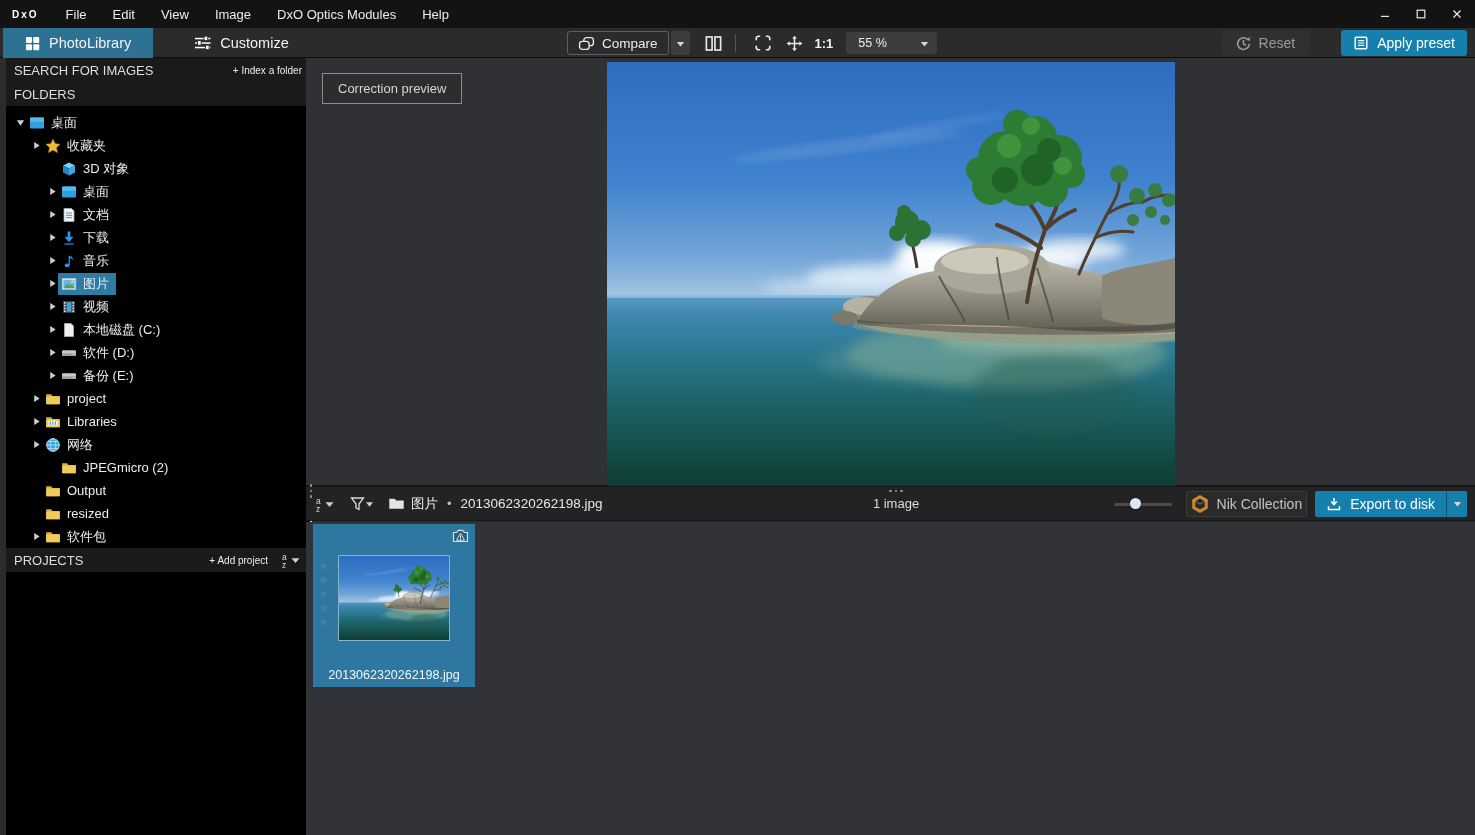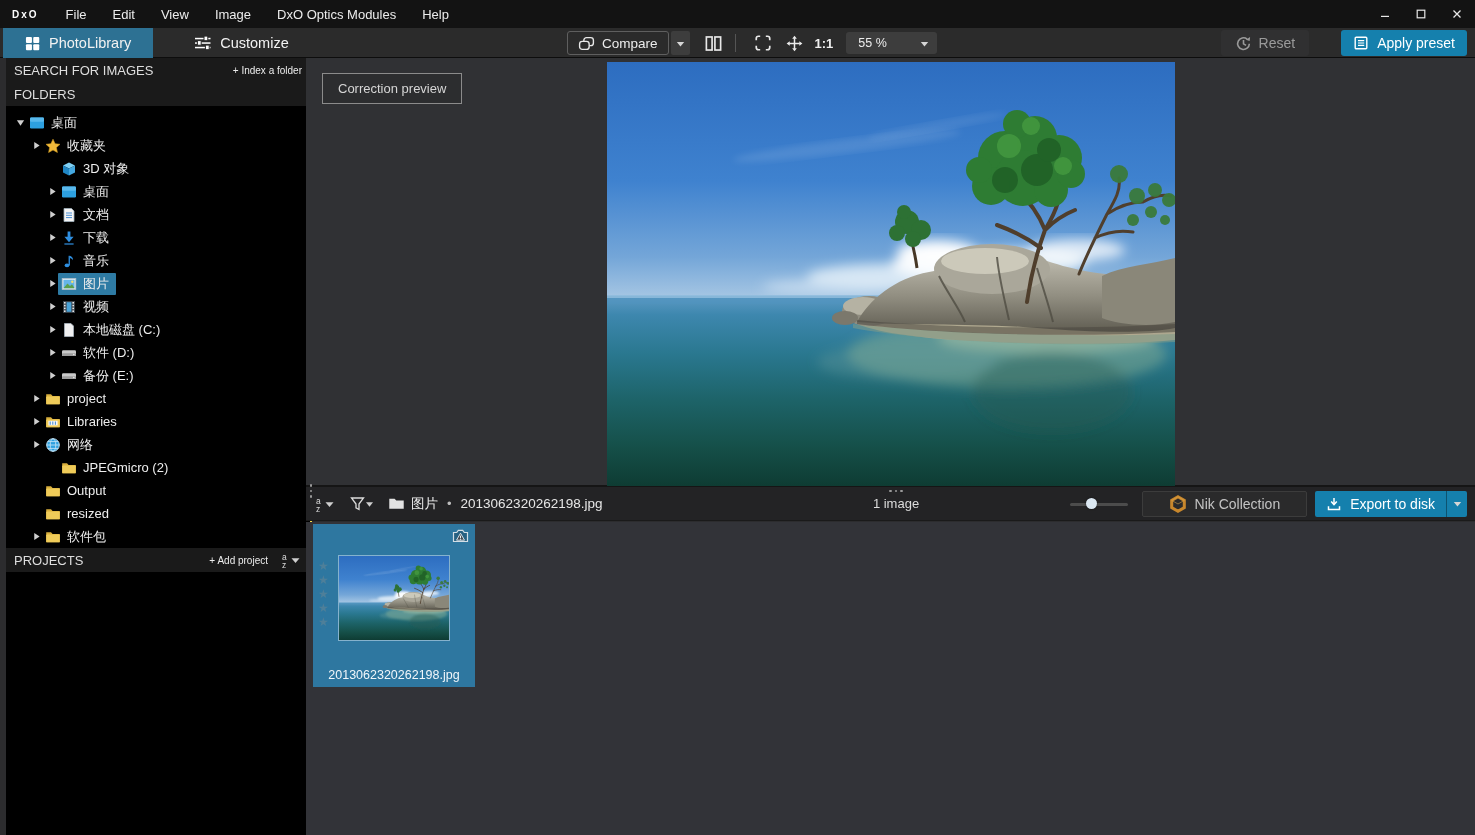--- a/index.html
+++ b/index.html
@@ -66,21 +66,21 @@
   .strip-label{color:#eeeeee;font-size:13.5px;margin-left:6px;}
   .dot-sep{color:#bdbdbd;margin:0 9px;font-size:13px;}
   .strip-file{color:#e6e6e6;font-size:13.5px;}
   .count{position:absolute;left:540px;top:0;width:100px;height:100%;display:flex;align-items:center;justify-content:center;color:#dcdcdc;font-size:13px;}
   .hgrip{position:absolute;left:577px;top:1px;width:26px;height:6px;display:flex;gap:3px;align-items:center;justify-content:center;}
   .hgrip i{width:2.5px;height:2.5px;background:#9a9a9a;border-radius:50%;}
   .strip-right{margin-left:auto;display:flex;align-items:center;gap:8px;padding-right:8px;}
   .slider{position:relative;width:58px;height:14px;margin-right:6px;}
   .slider .track{position:absolute;left:0;right:0;top:6px;height:3px;background:#4c4c4c;border-radius:2px;}
   .slider .thumb{position:absolute;left:16px;top:1.5px;width:11px;height:11px;border-radius:50%;background:#dce8f2;box-shadow:0 0 2px rgba(0,0,0,.6);}
-  .btn-nik{display:flex;align-items:center;gap:8px;height:26px;padding:0 26px;background:#2a2a2b;border:1px solid #3c3c3c;border-radius:2px;color:#c3c3c3;font-size:14px;box-sizing:border-box;}
+  .btn-nik{display:flex;align-items:center;gap:8px;height:26px;padding:0 4px;background:#2a2a2b;border:1px solid #3c3c3c;border-radius:2px;color:#c3c3c3;font-size:14px;box-sizing:border-box;}
   .btn-export{display:flex;align-items:stretch;height:26px;border-radius:2px;overflow:hidden;}
   .btn-export .main-part{display:flex;align-items:center;gap:8px;padding:0 11px;background:#1580ad;color:#fff;font-size:14px;}
   .btn-export .dd-part{width:20px;background:#1580ad;border-left:1px solid rgba(0,0,0,.35);display:flex;align-items:center;justify-content:center;}
 
   .thumbs{position:absolute;left:0;top:464px;right:0;bottom:0;background:#323338;}
   .tile{position:absolute;left:7px;top:2px;width:162px;height:163px;background:#2e77a0;}
   .thumb-img{position:absolute;left:26px;top:32px;width:110px;height:84px;box-shadow:0 0 0 1px rgba(205,228,242,.55);overflow:hidden;}
   .thumb-img svg{display:block;width:100%;height:100%;}
   .stars{position:absolute;left:5px;top:36px;display:flex;flex-direction:column;gap:1px;}
   .stars span{color:#4e7f99;font-size:12px;line-height:13px;}

